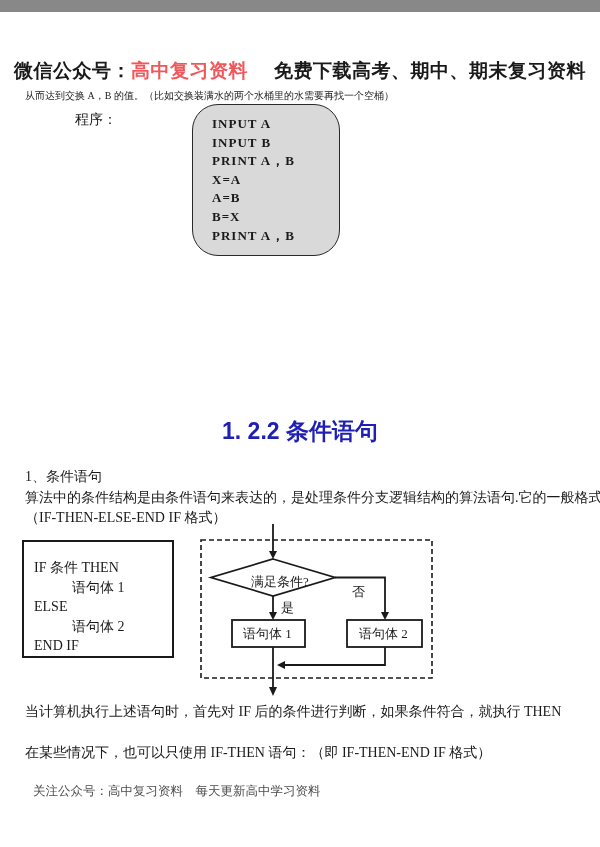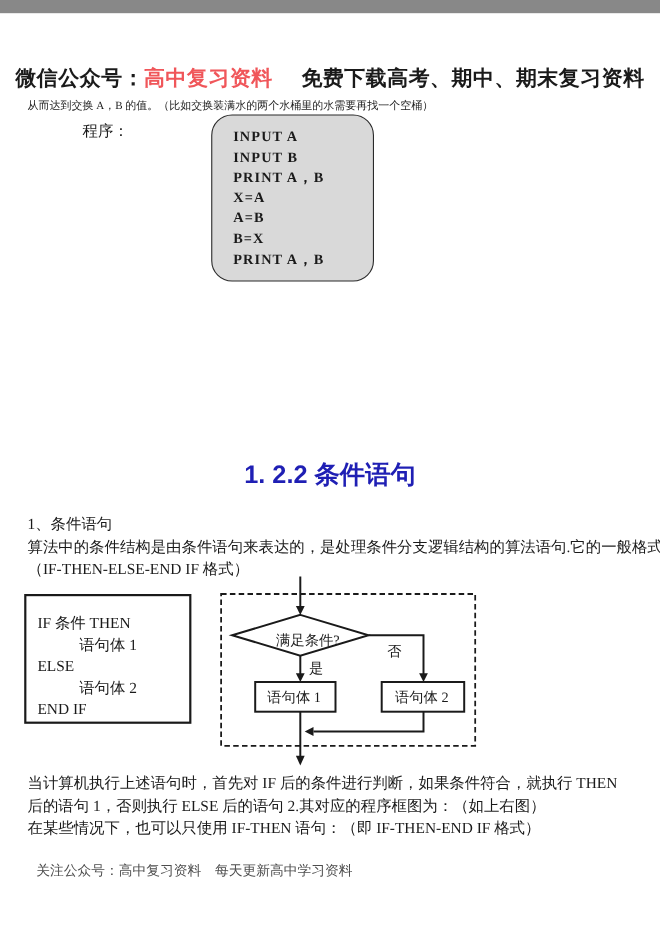--- a/index.html
+++ b/index.html
@@ -94,21 +94,21 @@
 
 <div class="page">
 
   <div class="abs header t">
     <span>微信公众号：</span><span style="color: rgb(240, 86, 90);">高中复习资料</span><span class="promo">免费下载高考、期中、期末复习资料</span>
   </div>
 
   <div class="abs intro-line t">从而达到交换 A，B 的值。（比如交换装满水的两个水桶里的水需要再找一个空桶）</div>
   <div class="abs program-label t">程序：</div>
 
-  <div class="abs program-box" style="background: rgb(217, 217, 217); border-radius: 19px;">
+  <div class="abs program-box" style="background: rgb(217, 217, 217);">
     <div class="code-line">INPUT A</div>
     <div class="code-line">INPUT B</div>
     <div class="code-line">PRINT A，B</div>
     <div class="code-line">X=A</div>
     <div class="code-line">A=B</div>
     <div class="code-line">B=X</div>
     <div class="code-line">PRINT A，B</div>
   </div>
 
   <div class="abs section-title t" style="color: rgb(31, 31, 180);">1. 2.2 条件语句</div>
@@ -149,18 +149,17 @@
     <rect x="152" y="103" width="75" height="27" fill="none" stroke="#1a1a1a" stroke-width="1.8"></rect>
     <text x="164" y="121">语句体 2</text>
 
     <polyline points="190,130 190,148 90,148" fill="none" stroke="#1a1a1a" stroke-width="1.8"></polyline>
     <polygon points="90,144 90,152 82,148" fill="#1a1a1a"></polygon>
     <line x1="78" y1="130" x2="78" y2="172" stroke="#1a1a1a" stroke-width="1.8"></line>
     <polygon points="74,170 82,170 78,179" fill="#1a1a1a"></polygon>
   </svg>
 
   <div class="abs explain-line1 t">当计算机执行上述语句时，首先对 IF 后的条件进行判断，如果条件符合，就执行 THEN</div>
-  <div class="abs explain-line2 t">后的语句 1，否则执行 ELSE 后的语句 2.其对应的程序框图为：（如上右图）</div>
   <div class="abs explain-line3 t">在某些情况下，也可以只使用 IF-THEN 语句：（即 IF-THEN-END IF 格式）</div>
 
   <div class="abs footer t">关注公众号：高中复习资料　每天更新高中学习资料</div>
 
 </div>
 
 </body></html>

